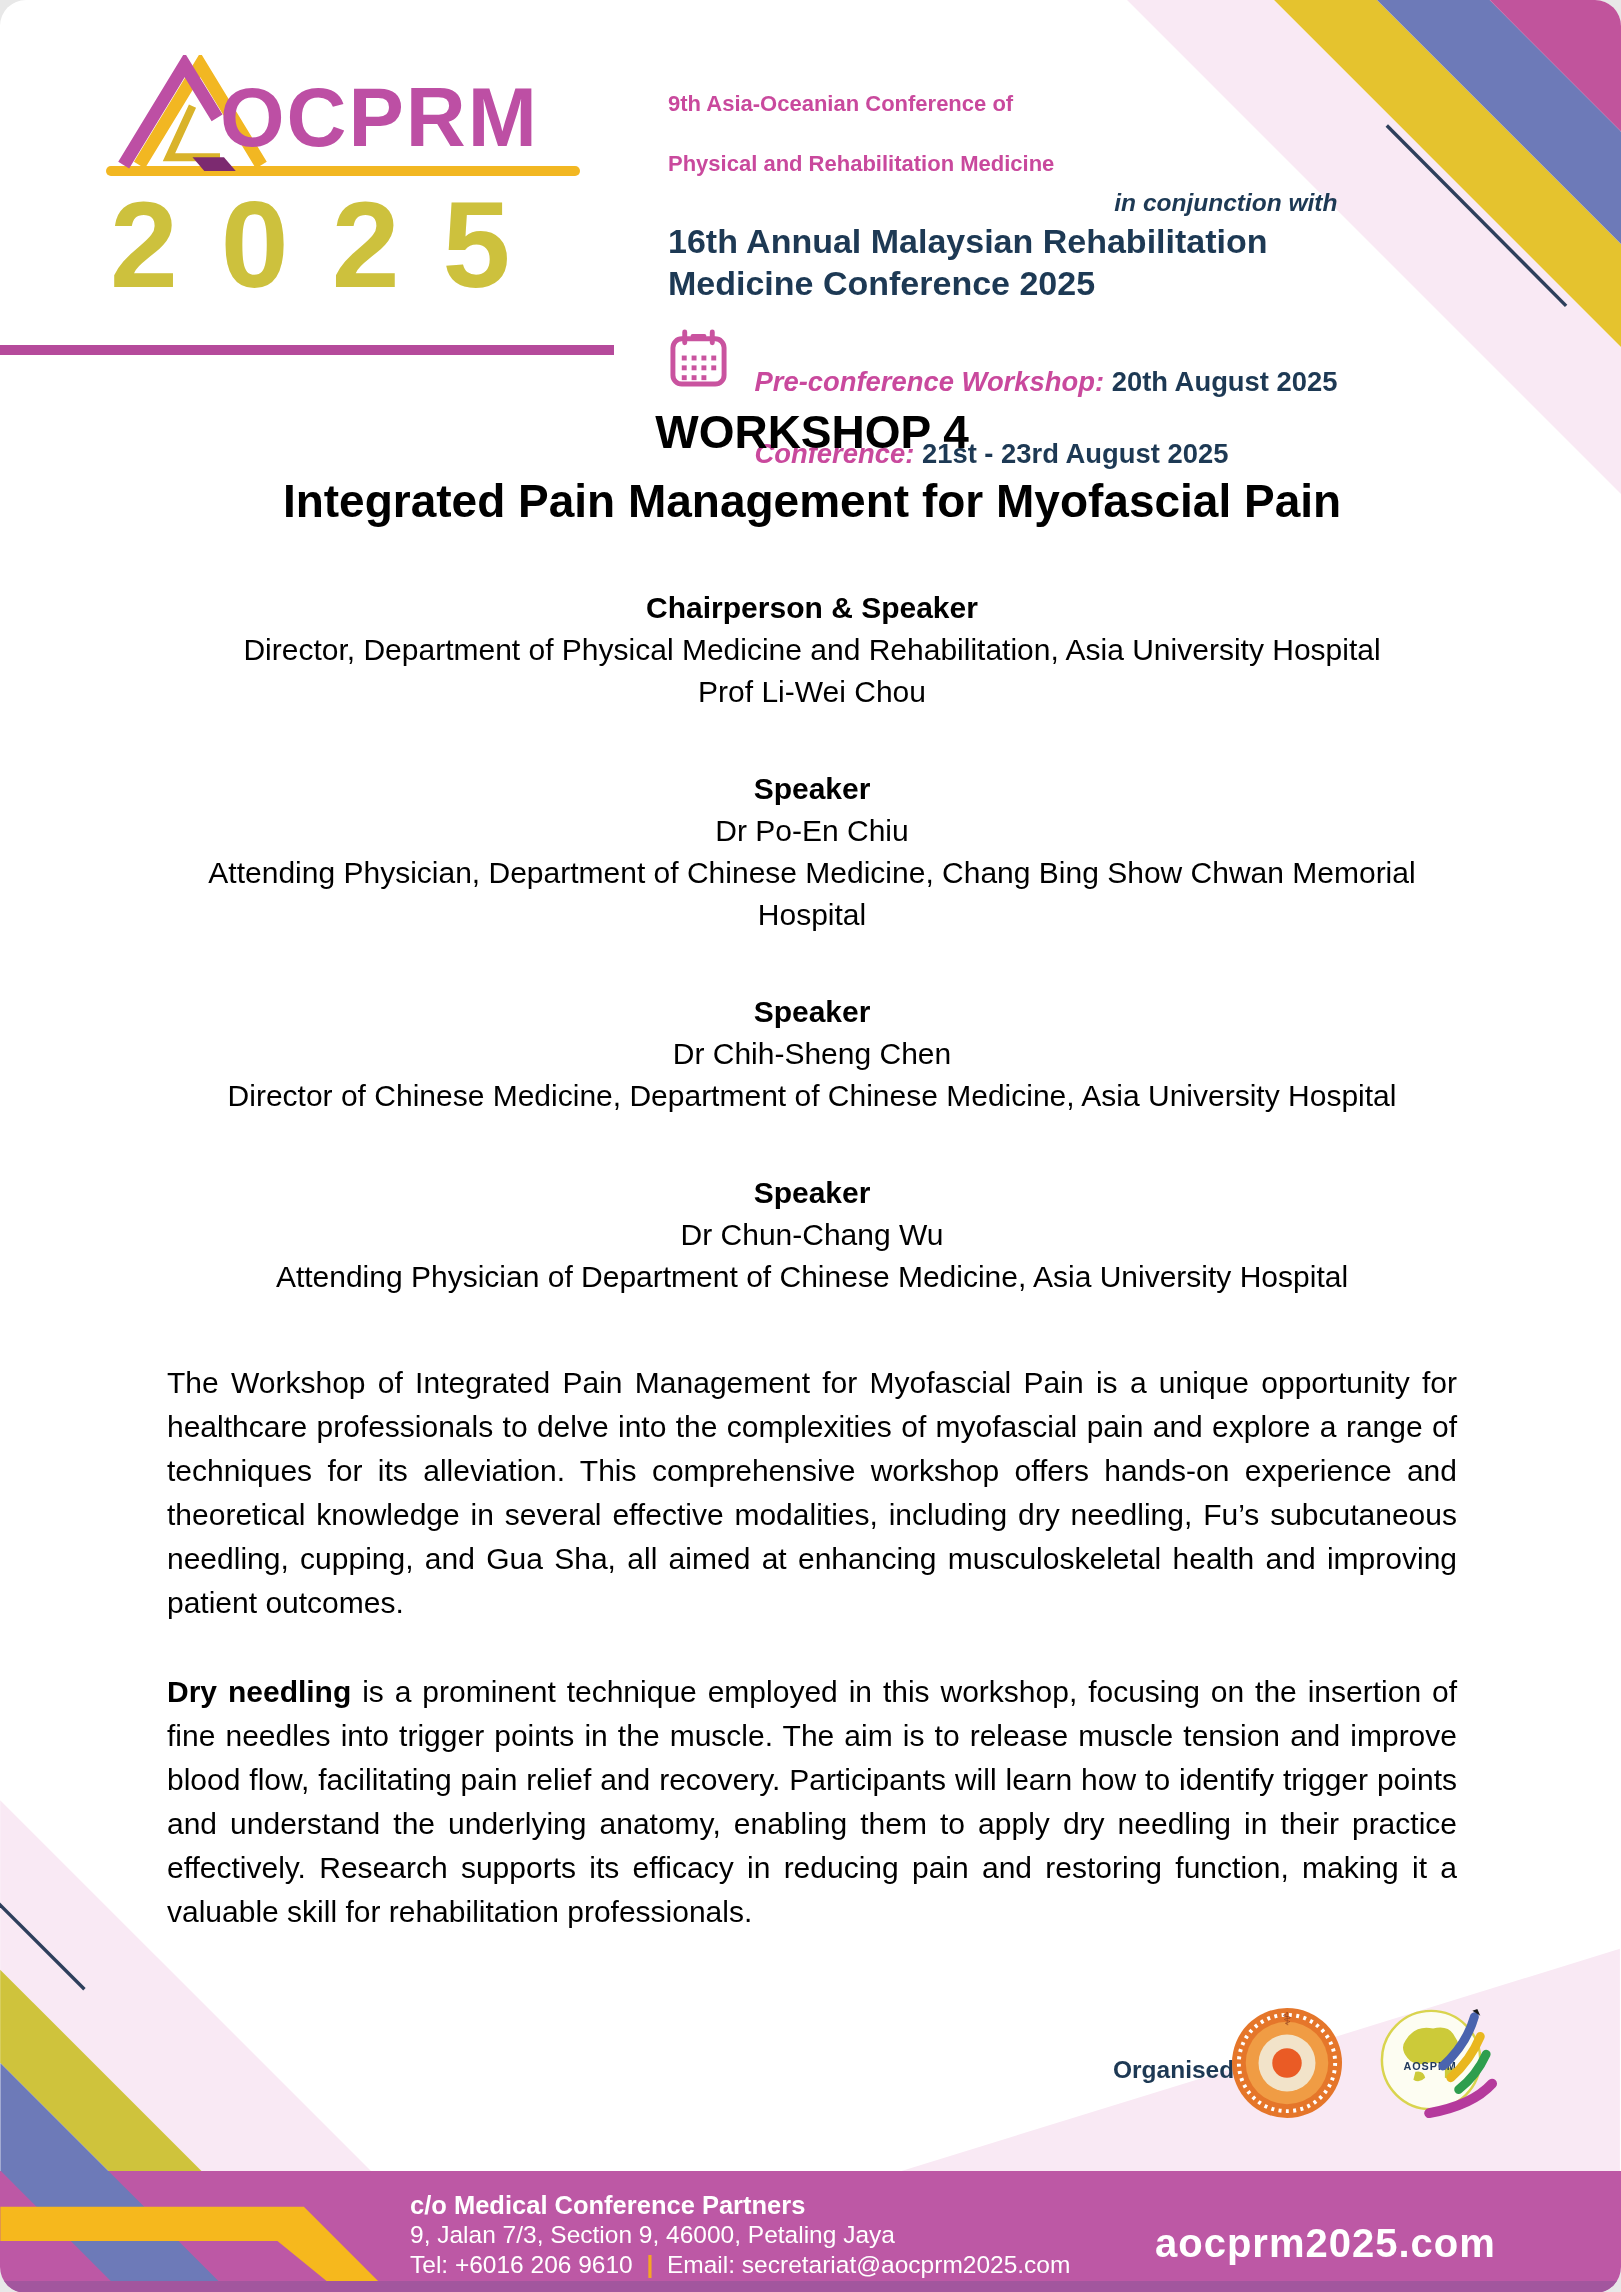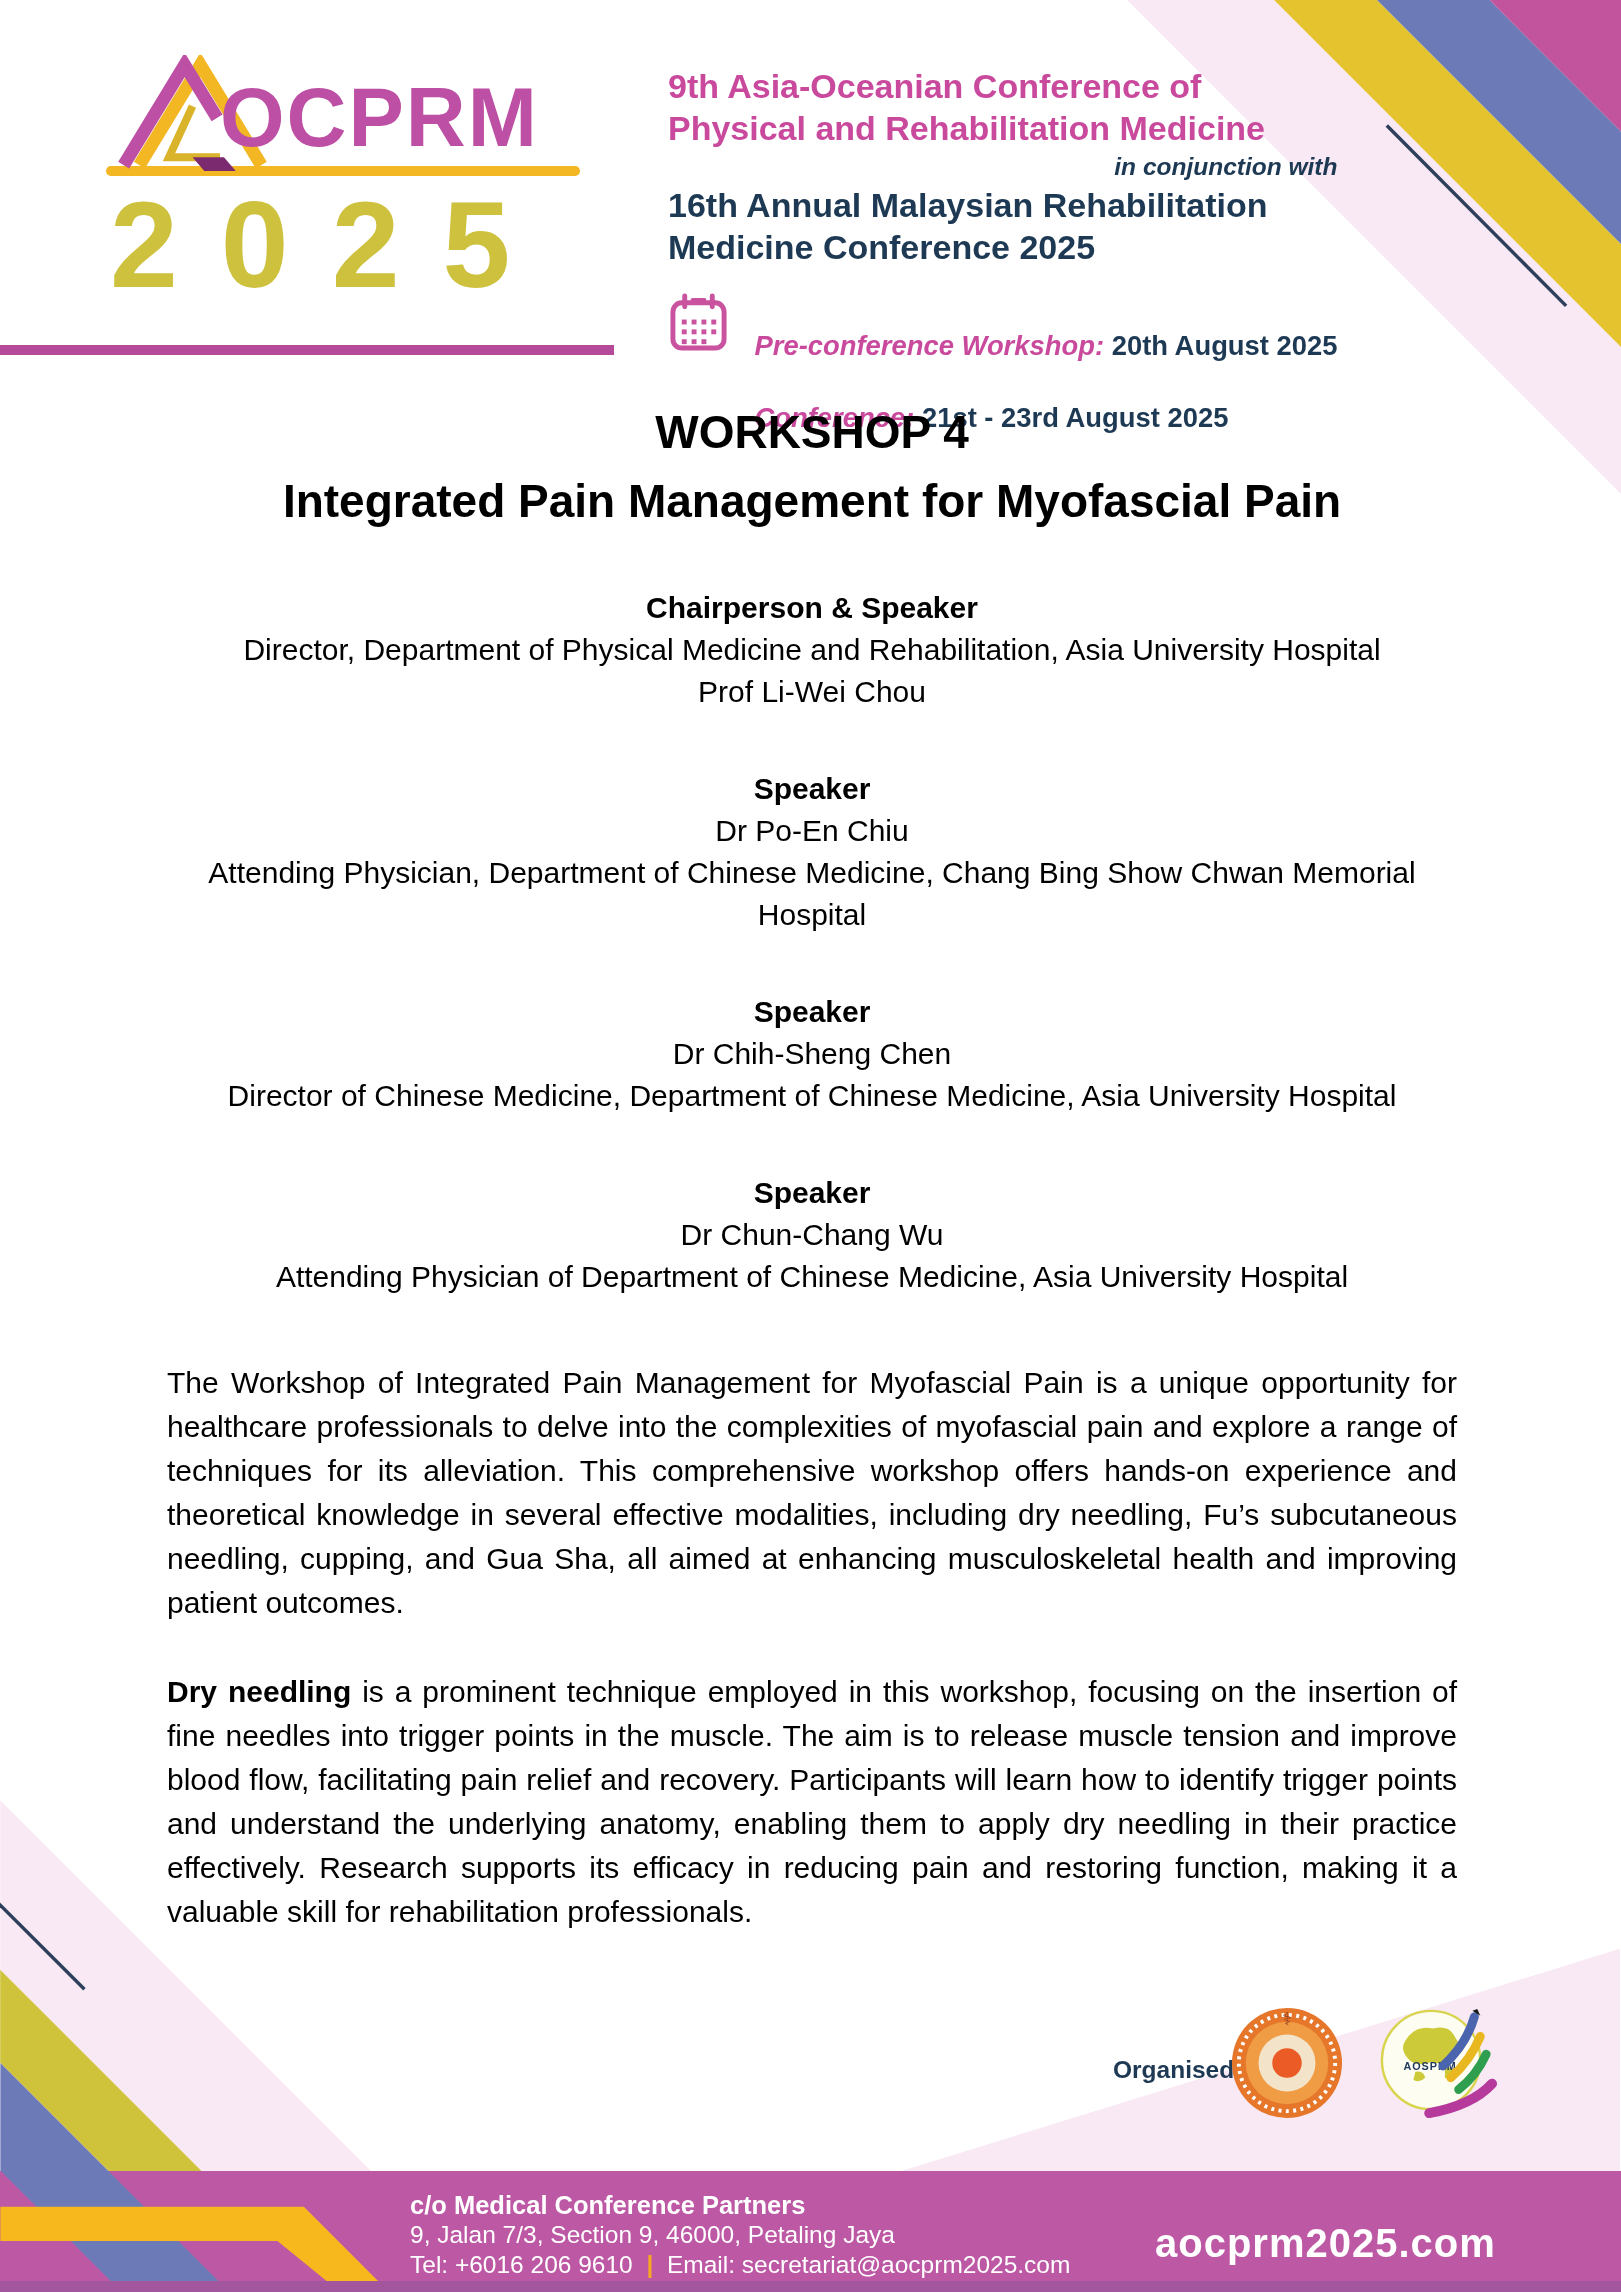--- a/index.html
+++ b/index.html
@@ -3,20 +3,21 @@
 <meta charset="utf-8">
 <style>
   html,body{margin:0;padding:0;background:#e8e8e8;}
   .page{
     position:relative;
     width:1621px;height:2293px;
     background:#ffffff;
     overflow:hidden;
     font-family:"Liberation Sans", sans-serif;
     margin:0 auto;
+    border-radius:26px;
   }
   svg{display:block;}
 
   
   .deco-tr{position:absolute;top:0;right:0;z-index:1;}
   .deco-bl{position:absolute;top:1617px;left:0;z-index:1;}
   .deco-br{position:absolute;top:1941px;left:0;z-index:1;}
   .footer-bar{
     position:absolute;left:0;top:2171px;width:1621px;height:122px;
     background:#bd58a5;z-index:2;
@@ -42,21 +43,21 @@
     font-size:122px;font-weight:800;color:#cdc13d;letter-spacing:43px;line-height:122px;
   }
 
   .pink-rule{
     position:absolute;left:0;top:345px;width:614px;height:9.8px;
     background:#b54a9b;z-index:5;
   }
 
   
   .conf-header{position:absolute;left:668px;top:65px;z-index:5;}
-  .conf-pink{font-size:34px;font-weight:800;color:#c9499d;line-height:42px;}
+  .conf-pink{font-size:22px;font-weight:800;color:#c9499d;line-height:42px;margin-top:18px;}
   .conf-conj{font-size:24.5px;font-style:italic;font-weight:600;color:#1d3954;line-height:31px;margin:2px 0;text-align:right;}
   .conf-navy{font-size:34px;font-weight:800;color:#1d3954;line-height:42px;}
   .date-row{display:flex;margin-top:23.5px;align-items:flex-start;}
   .date-lines{margin-left:25.5px;}
   .date-line{font-size:27.4px;line-height:36px;white-space:nowrap;margin-top:36px;}
   .date-label{font-style:italic;font-weight:600;color:#c9499d;}
   .date-value{font-weight:800;color:#1d3954;}
 
   
   .content{

